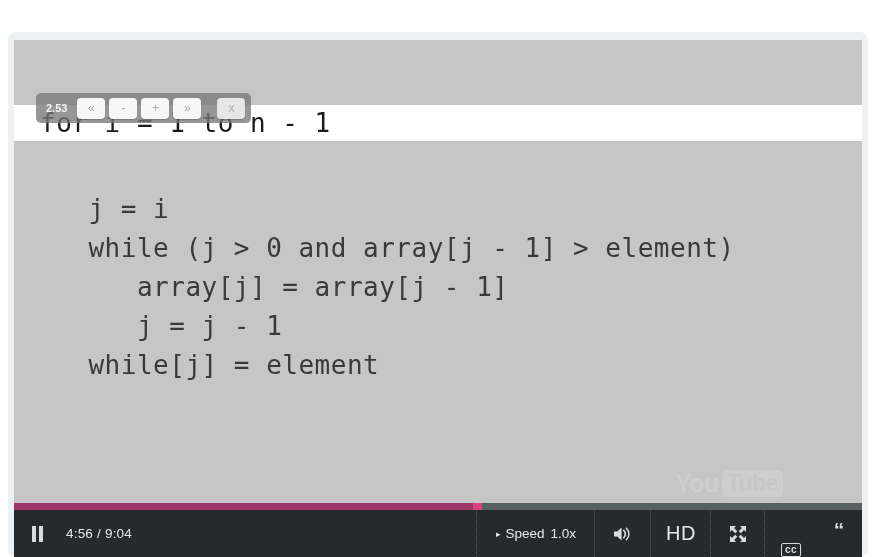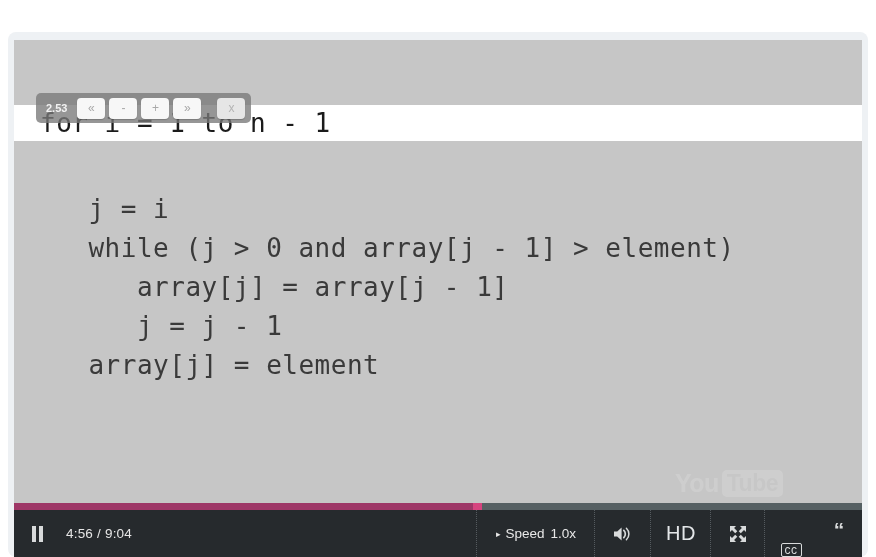--- a/index.html
+++ b/index.html
@@ -285,22 +285,22 @@
     color: #e4e7e9;
     letter-spacing: 0.5px;
   }
 
   .fs-ctl { width: 52px; }
 
   .cc-ctl { width: 50px; }
   .cc-box {
     border: 1.5px solid #d9dbdc;
     border-radius: 2px;
-    font-size: 12px;
-    font-weight: normal;
+    font-size: 10px;
+    font-weight: bold;
     line-height: 10px;
     padding: 1px 3px 1px 3px;
     color: #d9dbdc;
     letter-spacing: 0.5px;
     margin-top: 32px;
   }
 
   .quote-ctl {
     width: 46px;
     font-size: 21px;
@@ -322,21 +322,21 @@
     <div class="video-frame">
 
       <div class="highlight-band"></div>
 
       <div class="code-block">
         <div class="code-line first">for i = 1 to n - 1</div>
         <div class="code-line l3">   j = i</div>
         <div class="code-line l4">   while (j &gt; 0 and array[j - 1] &gt; element)</div>
         <div class="code-line l5">      array[j] = array[j - 1]</div>
         <div class="code-line l6">      j = j - 1</div>
-        <div class="code-line l7">   array[j] = element</div>
+        <div class="code-line l7">   while[j] = element</div>
       </div>
 
       <div class="speed-widget">
         <span class="speed-value">2.53</span>
         <button class="sp-btn">«</button>
         <button class="sp-btn">-</button>
         <button class="sp-btn">+</button>
         <button class="sp-btn">»</button>
         <span class="sp-gap"></span>
         <button class="sp-btn close">x</button>

